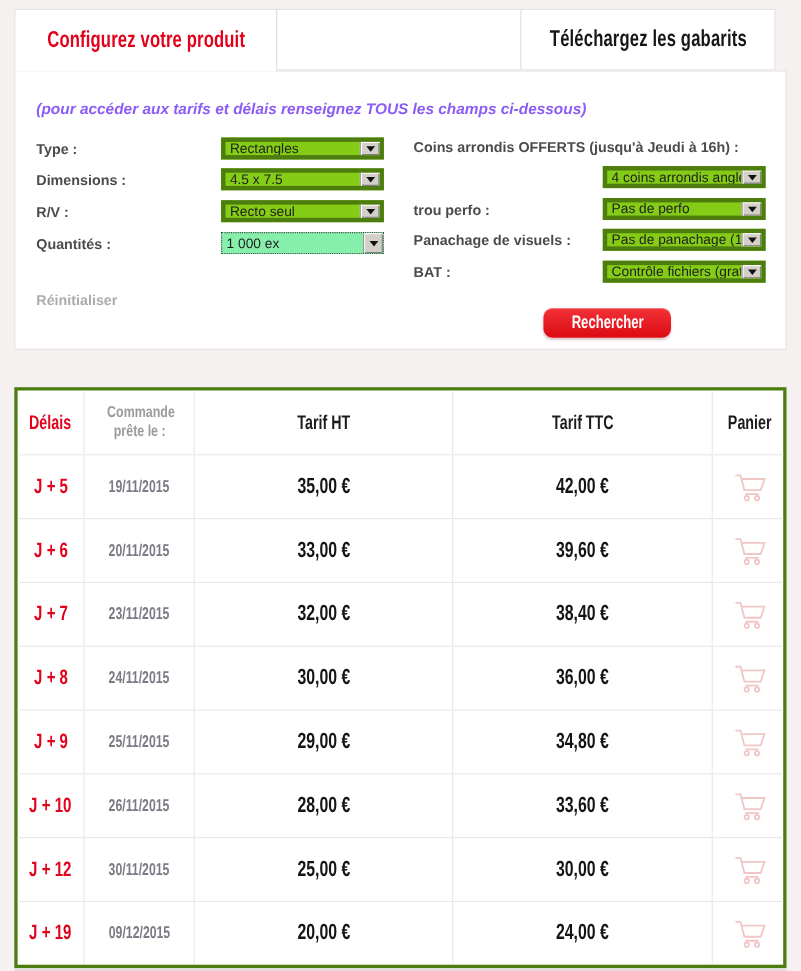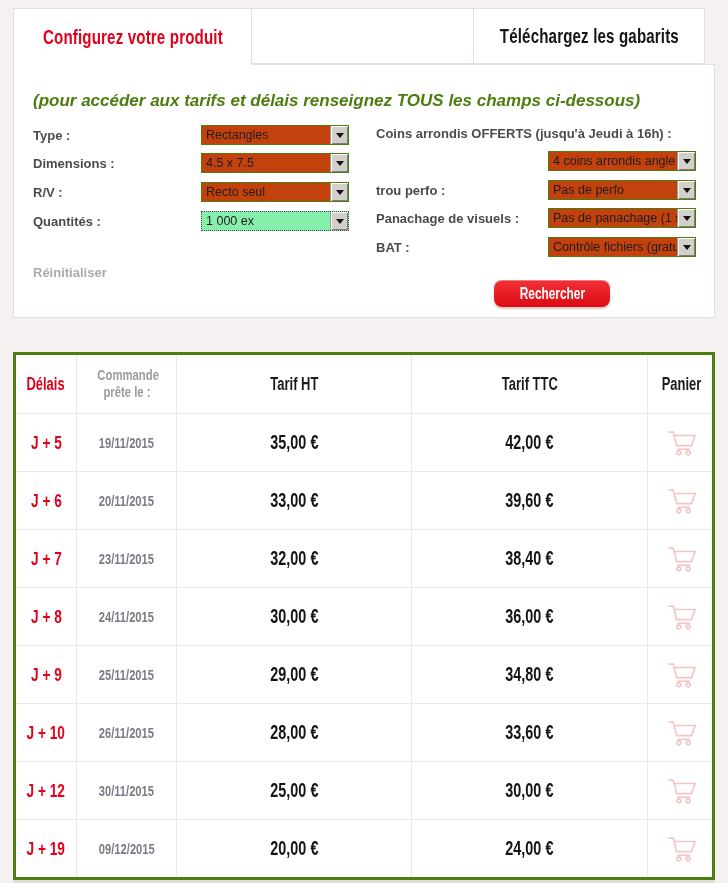--- a/index.html
+++ b/index.html
@@ -19,25 +19,25 @@
   .tab + .tab{margin-left:-1px;}
   .tab.t1{width:239px;height:57px;border-bottom:none;z-index:3;}
   .tab.t2{width:223px;}
   .tab.t3{width:232px;}
   .tab .tab-label{font-size:21px;font-weight:700;color:#161616;letter-spacing:.2px;}
   .tab.active .tab-label{color:#e2001a;}
 
   
   .panel{position:absolute;top:64px;left:13px;width:702px;height:254px;box-sizing:border-box;
          background:#fff;border:1px solid #e6dede;z-index:1;}
-  .hint{position:absolute;left:19px;top:26px;font-size:17px;font-style:italic;font-weight:700;color:#4d7c0f;}
+  .hint{position:absolute;left:19px;top:26px;font-size:14px;font-style:italic;font-weight:700;color:#8b5cf6;}
   .flabel{position:absolute;height:20px;display:flex;align-items:center;
           font-size:13px;font-weight:700;color:#4b4b4b;}
   .select{position:absolute;width:148px;height:20px;box-sizing:border-box;
-          background:#c2410c;border:1px solid #4d7c0f;display:flex;align-items:stretch;cursor:default;}
+          background:#84cc16;border:4px solid #4d7c0f;display:flex;align-items:stretch;cursor:default;}
   .select .val{flex:1;overflow:hidden;white-space:nowrap;display:flex;align-items:center;
                padding-left:4px;font-size:12.5px;color:#1f1f1f;}
   .select .btn{width:17px;background:#d3cfc9;border-left:1px solid #9a9a9a;
                box-shadow:inset 1px 1px 0 #ffffff, inset -1px -1px 0 #7e7e7e;
                display:flex;align-items:center;justify-content:center;}
   .select .tri{width:0;height:0;border-left:4px solid transparent;border-right:4px solid transparent;
                border-top:5px solid #111;}
   .select.focused{border:1px dotted #4a4a4a;background:#86efac;}
   .reset{position:absolute;left:19px;top:200px;font-size:13px;font-weight:700;color:#ababab;cursor:pointer;}
   .search-btn{position:absolute;left:480px;top:215px;width:116px;height:27px;border:none;cursor:pointer;

